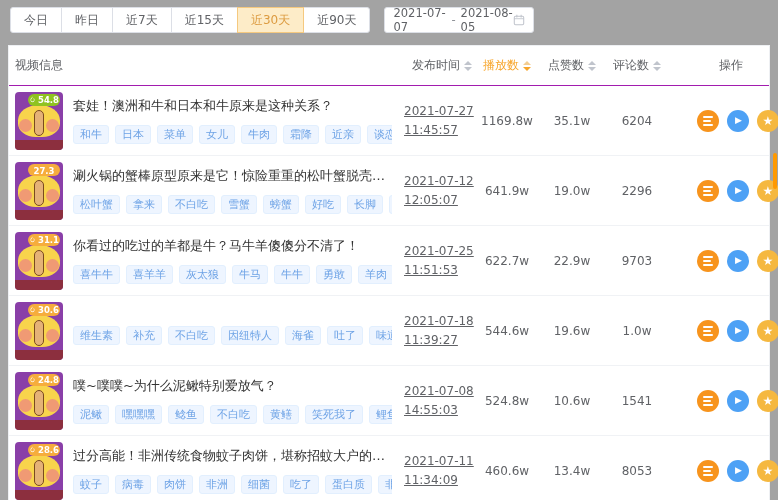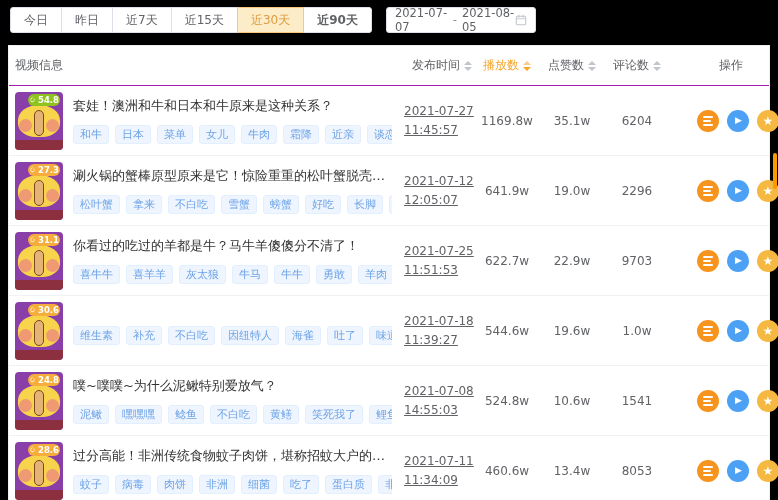--- a/index.html
+++ b/index.html
@@ -1,27 +1,27 @@
 <!DOCTYPE html>
 <html><head>
 <meta charset="utf-8">
 <style>
   * { margin:0; padding:0; box-sizing:border-box; }
   html,body { background:#fff; }
   body { font-family:"DejaVu Sans","Liberation Sans",sans-serif; }
-  .page { position:relative; width:778px; height:500px; background:#000000; overflow:hidden; }
+  .page { position:relative; width:778px; height:500px; background:#a3a3a3; overflow:hidden; }
 
   
   .filter-bar { display:flex; align-items:center; padding:6px 0 0 10px; height:34px; }
   .qr-group { display:flex; }
   .qr-btn { margin-left:-1px; height:26px; padding:0 13px; font-size:12px; color:#606266;
             background:#fff; border:1px solid #dcdfe6; cursor:pointer; position:relative;
             font-family:inherit; }
   .qr-btn:first-child { border-radius:3px 0 0 3px; margin-left:0; }
-  .qr-btn:last-child { border-radius:0 3px 3px 0;font-weight:bold; }
+  .qr-btn:last-child { border-radius:0 3px 3px 0; }
   .qr-btn.active { background:#fdecc8; border-color:#f5c97f; color:#dc9b40; z-index:2; }
   .date-box { margin-left:14px; height:26px; width:150px; border:1px solid #dcdfe6; border-radius:3px;
               display:flex; align-items:center; padding:0 8px; font-size:11.5px; color:#606266; background:#fff; }
   .date-box .sep { margin:0 5px; color:#909399; }
   .date-box .cal { margin-left:auto; display:flex; align-items:center; }
 
   
   .table-wrap { margin:11px 8px 0 8px; border:1px solid #eef0f3; border-bottom:none; background:#fff; }
   .thead, .row { display:grid; grid-template-columns:383px 85px 60px 70px 60px 1fr; align-items:center; }
   .thead { height:40px; border-bottom:1px solid #a21caf; font-size:12px; color:#606266; }
@@ -197,21 +197,21 @@
         <span class="play-glyph">▶</span>
       </button>
       <button class="act amber">
         <span class="star-glyph">★</span>
       </button>
     </div>
   </div>
         <div class="row">
     <div class="cell video-cell">
       <div class="thumb">
-        <div class="score-badge" style="background: rgb(246, 173, 60);">
+        <div class="score-badge" style="background: rgb(246, 173, 60); flex-direction: column;">
           <svg width="7" height="9" viewBox="0 0 24 24">
                   <path fill="#fff" d="M12 1c2 6-5 7-5 13a5 5 0 0010 0c0-3-1.7-4-1.7-7C17.6 8.5 19 11 19 14A7 7 0 015 14C5 7 11 6.5 12 1z"></path>
                 </svg>
           <span>27.3</span>
         </div>
         <div class="face"></div>
         <div class="cheek l"></div>
         <div class="cheek r"></div>
         <div class="sausage"></div>
         <div class="bottomband"></div>

